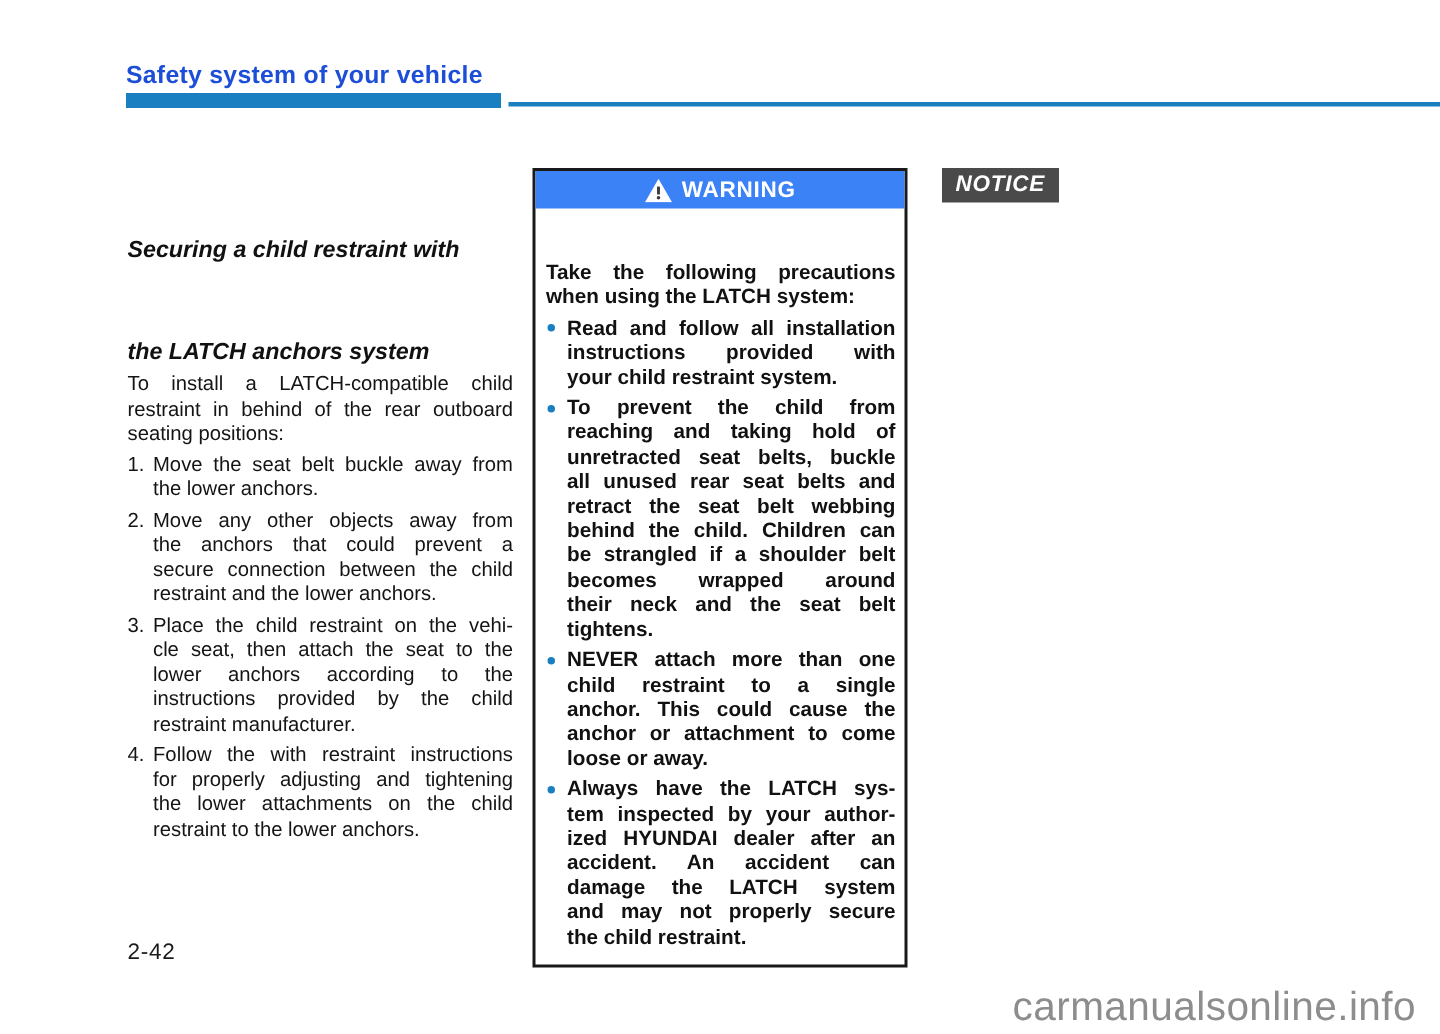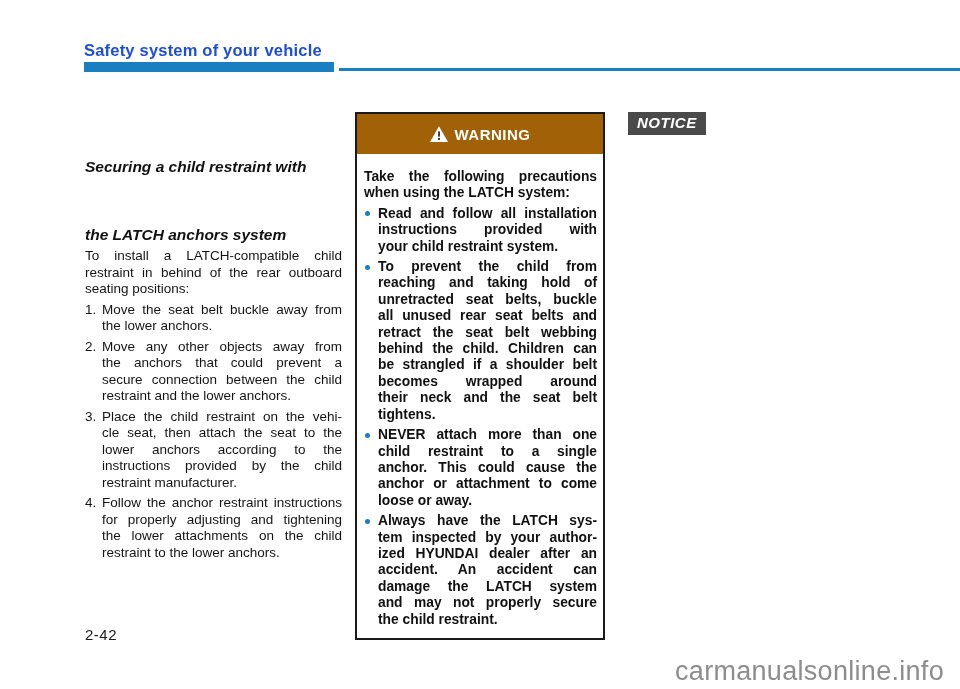--- a/index.html
+++ b/index.html
@@ -71,40 +71,40 @@
 
   
   .warning-box {
     position: absolute;
     left: 355px; top: 112px;
     width: 250px;
     border: 2px solid #1a1a1a;
     background: #ffffff;
   }
   .warning-header {
-    background: #a16207;
+    background: #3b82f6;
     color: #ffffff;
-    height: 40px;
+    height: 25px;
     display: flex;
     align-items: center;
     justify-content: center;
     gap: 7px;
     font-size: 15px;
     font-weight: bold;
     letter-spacing: 0.5px;
   }
   .warning-header svg { display: block; }
   .warning-body {
     padding: 15px 6px 10px 7px;
     font-size: 13.8px;
     font-weight: bold;
     line-height: 16.4px;
     color: #111;
   }
-  .warning-intro { margin-bottom: 3px; }
+  .warning-intro { margin-bottom: 3px; margin-top: 20px; }
   .wbullets { list-style: none; }
   .wbullet {
     position: relative;
     padding-left: 14px;
     margin-top: 4px;
   }
   .bullet-dot {
     position: absolute;
     left: 1px; top: 5.5px;
     width: 5px; height: 5px;
@@ -195,21 +195,21 @@
             <div class="jl">Place the child restraint on the vehi-</div>
             <div class="jl">cle seat, then attach the seat to the</div>
             <div class="jl">lower anchors according to the</div>
             <div class="jl">instructions provided by the child</div>
             <div class="jl jl-last">restraint manufacturer.</div>
           </div>
         </li>
         <li class="step">
           <span class="step-num">4.</span>
           <div>
-            <div class="jl">Follow the anchor restraint instructions</div>
+            <div class="jl">Follow the with restraint instructions</div>
             <div class="jl">for properly adjusting and tightening</div>
             <div class="jl">the lower attachments on the child</div>
             <div class="jl jl-last">restraint to the lower anchors.</div>
           </div>
         </li>
       </ol>
   </section>
 
   <section class="warning-box">
     <div class="warning-header">

